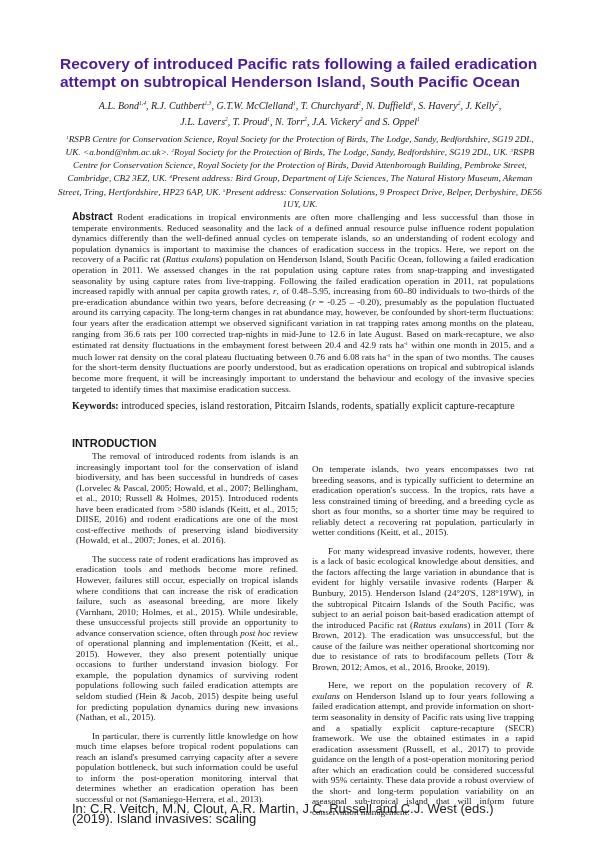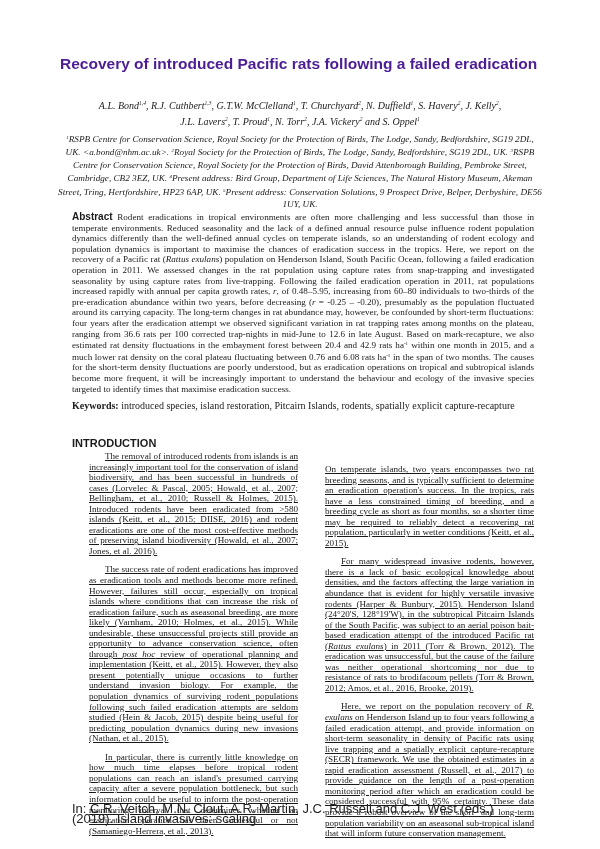--- a/index.html
+++ b/index.html
@@ -38,35 +38,36 @@
     position: absolute; left: 72px; top: 437px;
     font-family: "Liberation Sans", sans-serif; font-weight: bold; font-size: 11px;
   }
   .col {
     position: absolute; top: 451px; width: 226px;
     font-family: "Liberation Serif", serif;
     font-size: 9.1px; line-height: 10.55px; text-align: justify; color: #1a1a1a;
   }
   .col.left { left: 72px; }
   .col.right { left: 308px; top: 464px; }
-  .col p { margin: 0 0 8px 17px; text-indent: 16px; text-decoration: underline; }
+  .col p { margin: 0 0 8px 4px; text-indent: 16px; }
   .col p.cont { text-indent: 0; }
   .footer {
     position: absolute; left: 72px; top: 804px; width: 460px;
     font-family: "Liberation Sans", sans-serif; font-size: 13px; line-height: 9.6px; color: #222;
   }
   i { font-style: italic; }
 </style>
 </head>
 <body>
 
 <div class="page">
 
   <div class="title">
     <div>Recovery of introduced Pacific rats following a failed eradication</div>
+    <div>attempt on subtropical Henderson Island, South Pacific Ocean</div>
   </div>
 
   <div class="authors" id="authors"><span>A.L. Bond<sup>1,4</sup></span>, <span>R.J. Cuthbert<sup>1,3</sup></span>, <span>G.T.W. McClelland<sup>1</sup></span>, <span>T. Churchyard<sup>2</sup></span>, <span>N. Duffield<sup>1</sup></span>, <span>S. Havery<sup>2</sup></span>, <span>J. Kelly<sup>2</sup></span>, <br><span>J.L. Lavers<sup>2</sup></span>, <span>T. Proud<sup>1</sup></span>, <span>N. Torr<sup>2</sup></span>, <span>J.A. Vickery<sup>2</sup></span> and <span>S. Oppel<sup>1</sup></span></div>
 
   <div class="affil" id="affil"><span><sup>1</sup>RSPB Centre for Conservation Science, Royal Society for the Protection of Birds, The Lodge, Sandy, Bedfordshire, SG19 2DL, UK. &lt;a.bond@nhm.ac.uk&gt;.</span> <span><sup>2</sup>Royal Society for the Protection of Birds, The Lodge, Sandy, Bedfordshire, SG19 2DL, UK.</span> <span><sup>3</sup>RSPB Centre for Conservation Science, Royal Society for the Protection of Birds, David Attenborough Building, Pembroke Street, Cambridge, CB2 3EZ, UK.</span> <span><sup>4</sup>Present address: Bird Group, Department of Life Sciences, The Natural History Museum, Akeman Street, Tring, Hertfordshire, HP23 6AP, UK.</span> <span><sup>5</sup>Present address: Conservation Solutions, 9 Prospect Drive, Belper, Derbyshire, DE56 1UY, UK.</span></div>
 
   <div class="abstract">
     <span class="lead">Abstract</span><span> Rodent eradications in tropical environments are often more challenging and less successful than those in temperate environments. Reduced seasonality and the lack of a defined annual resource pulse influence rodent population dynamics differently than the well-defined annual cycles on temperate islands, so an understanding of rodent ecology and population dynamics is important to maximise the chances of eradication success in the tropics. Here, we report on the recovery of a Pacific rat (</span><i>Rattus exulans</i><span>) population on Henderson Island, South Pacific Ocean, following a failed eradication operation in 2011. We assessed changes in the rat population using capture rates from snap-trapping and investigated seasonality by using capture rates from live-trapping. Following the failed eradication operation in 2011, rat populations increased rapidly with annual per capita growth rates, </span><i>r</i><span>, of 0.48–5.95, increasing from 60–80 individuals to two-thirds of the pre-eradication abundance within two years, before decreasing (</span><i>r</i><span> = -0.25 – -0.20), presumably as the population fluctuated around its carrying capacity. The long-term changes in rat abundance may, however, be confounded by short-term fluctuations: four years after the eradication attempt we observed significant variation in rat trapping rates among months on the plateau, ranging from 36.6 rats per 100 corrected trap-nights in mid-June to 12.6 in late August. Based on mark-recapture, we also estimated rat density fluctuations in the embayment forest between 20.4 and 42.9 rats ha</span><sup>-1</sup><span> within one month in 2015, and a much lower rat density on the coral plateau fluctuating between 0.76 and 6.08 rats ha</span><sup>-1</sup><span> in the span of two months. The causes for the short-term density fluctuations are poorly understood, but as eradication operations on tropical and subtropical islands become more frequent, it will be increasingly important to understand the behaviour and ecology of the invasive species targeted to identify times that maximise eradication success.</span>
   </div>
 

